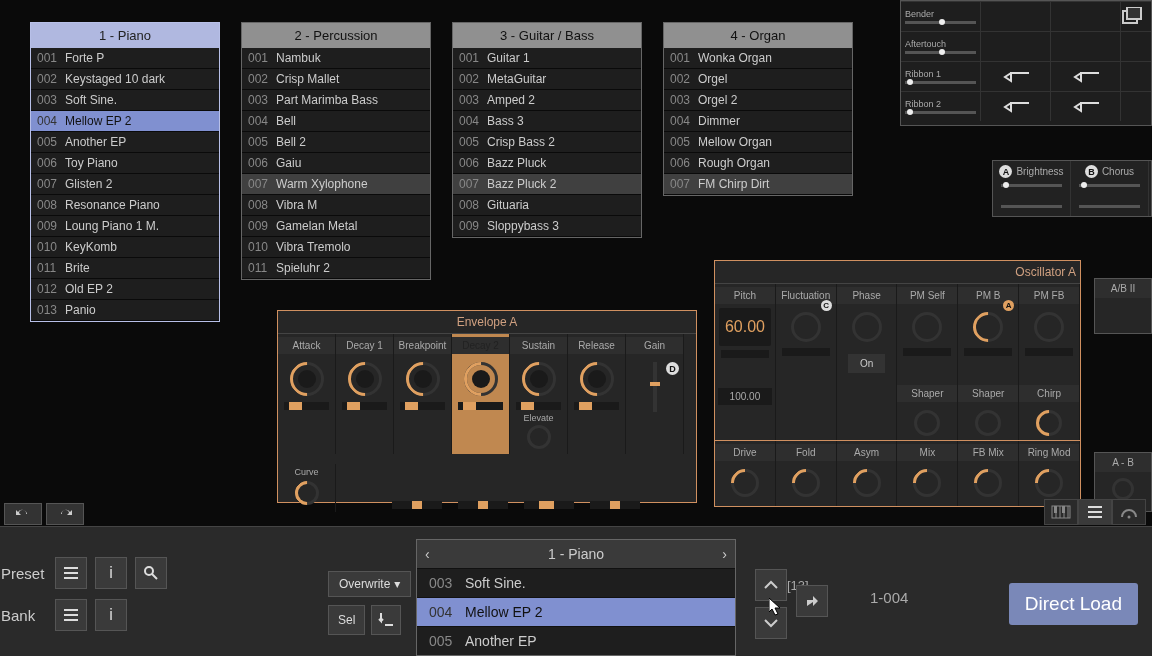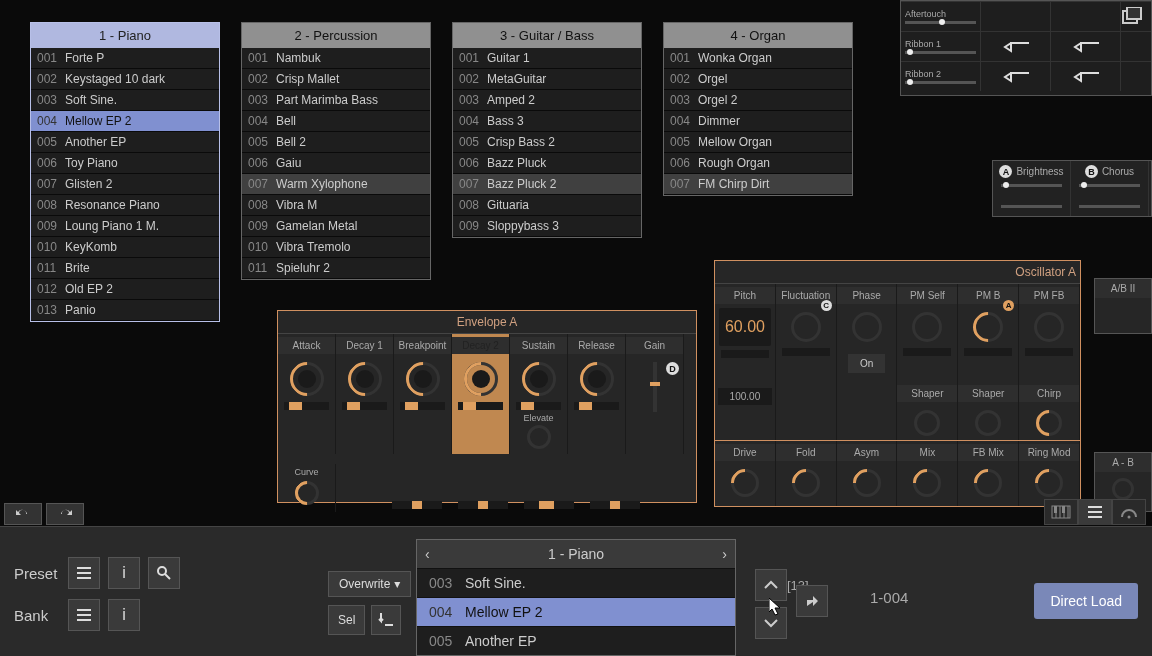--- a/index.html
+++ b/index.html
@@ -68,42 +68,42 @@
 
 
 .edge-panel { position: absolute; right: 0; border: 1px solid #555; background: #262626; font-size: 10px; }
 .edge-hdr { padding: 4px; text-align: center; color: #aaa; background: #2e2e2e; }
 
 
 .bottom-bar { position: absolute; bottom: 0; left: 0; right: 0; height: 130px; background: #2a2a2a; border-top: 1px solid #444; }
 .undo-redo { position: absolute; top: -24px; left: 4px; display: flex; gap: 4px; }
 .ur-btn { width: 38px; height: 22px; background: #333; border: 1px solid #555; display: flex; align-items: center; justify-content: center; cursor: pointer; }
 
-.preset-bank { position: absolute; left: 14px; top: 30px; }
+.preset-bank { position: absolute; left: 1px; top: 30px; }
 .pb-row { display: flex; align-items: center; gap: 8px; margin-bottom: 10px; }
 .pb-lbl { font-size: 15px; color: #ccc; width: 46px; }
 .pb-btn { width: 32px; height: 32px; background: #3a3a3a; border: 1px solid #555; display: flex; align-items: center; justify-content: center; cursor: pointer; color: #ddd; font-size: 16px; }
 
 .overwrite-sel { position: absolute; left: 328px; top: 44px; display: flex; flex-direction: column; gap: 8px; }
 .ow-btn { background: #3a3a3a; border: 1px solid #555; padding: 5px 10px; font-size: 12px; color: #ddd; cursor: pointer; display: flex; align-items: center; gap: 4px; }
 .sel-row { display: flex; gap: 6px; }
 
 .browser { position: absolute; left: 416px; top: 12px; width: 320px; border: 1px solid #666; background: #1e1e1e; }
 .browser-hdr { display: flex; align-items: center; justify-content: space-between; padding: 6px 8px; background: #3a3a3a; font-size: 14px; }
 .browser-row { display: flex; padding: 6px 12px; font-size: 14px; border-top: 1px solid #111; cursor: pointer; }
 .browser-row.sel { background: #8090d0; color: #111; }
 .browser-num { width: 36px; color: #888; }
 .browser-row.sel .browser-num { color: #333; }
 
 .count-lbl { position: absolute; left: 787px; top: 15px; font-size: 13px; color: #aaa; margin-top: 36px; }
 .nav-col { position: absolute; left: 755px; top: 42px; display: flex; flex-direction: column; gap: 6px; }
 .nav-btn { width: 32px; height: 32px; background: #3a3a3a; border: 1px solid #555; display: flex; align-items: center; justify-content: center; cursor: pointer; }
 .fwd-btn { position: absolute; left: 796px; top: 58px; width: 32px; height: 32px; background: #3a3a3a; border: 1px solid #555; display: flex; align-items: center; justify-content: center; cursor: pointer; }
 .slot-lbl { position: absolute; left: 870px; top: 62px; font-size: 15px; color: #aaa; }
-.direct-load { position: absolute; right: 14px; top: 56px; padding: 10px 16px; background: #7a88b8; color: #fff; font-size: 14px; border-radius: 3px; cursor: pointer; }
+.direct-load { position: absolute; right: 14px; top: 56px; padding: 10px 16px; background: #7a88b8; color: #fff; font-size: 19px; border-radius: 3px; cursor: pointer; }
 
 .view-tabs { position: absolute; right: 6px; top: -28px; display: flex; gap: 0; }
 .vt { width: 34px; height: 26px; background: #2a2a2a; border: 1px solid #444; display: flex; align-items: center; justify-content: center; cursor: pointer; }
 .vt.active { background: #3a3a3a; border-bottom-color: #3a3a3a; }
 
 .cursor { position: absolute; left: 769px; bottom: 38px; pointer-events: none; z-index: 999; }
 
 svg { display: block; }
 </style>
 </head>
@@ -285,20 +285,30 @@
       </div>
       <div class="preset-row sel">
         <span class="preset-num">007</span>
         <span>FM Chirp Dirt</span>
       </div>
     </div>
 </div>
 
 <div class="mod-panel">
   <div id="modrows">
+      <div class="mod-row">
+        <div class="mod-cell">
+          <div class="mod-lbl">Bender</div>
+          <div class="mod-slider">
+            <div class="mod-dot" style="left:48%"></div>
+          </div>
+        </div>
+        <div class="arrow-box"></div>
+        <div class="arrow-box"></div>
+      </div>
       <div class="mod-row">
         <div class="mod-cell">
           <div class="mod-lbl">Aftertouch</div>
           <div class="mod-slider">
             <div class="mod-dot" style="left:48%"></div>
           </div>
         </div>
         <div class="arrow-box"></div>
         <div class="arrow-box"></div>
       </div>

